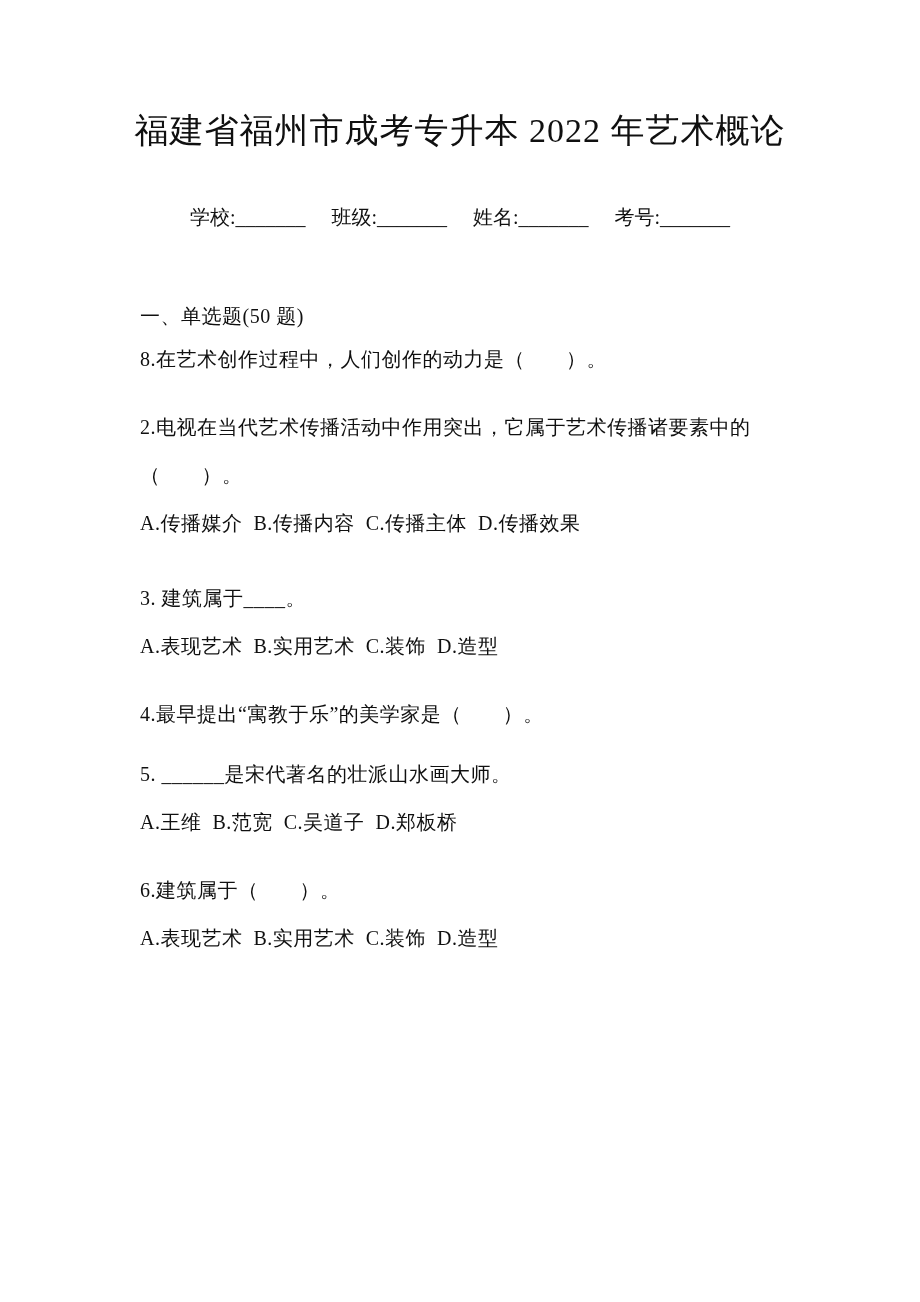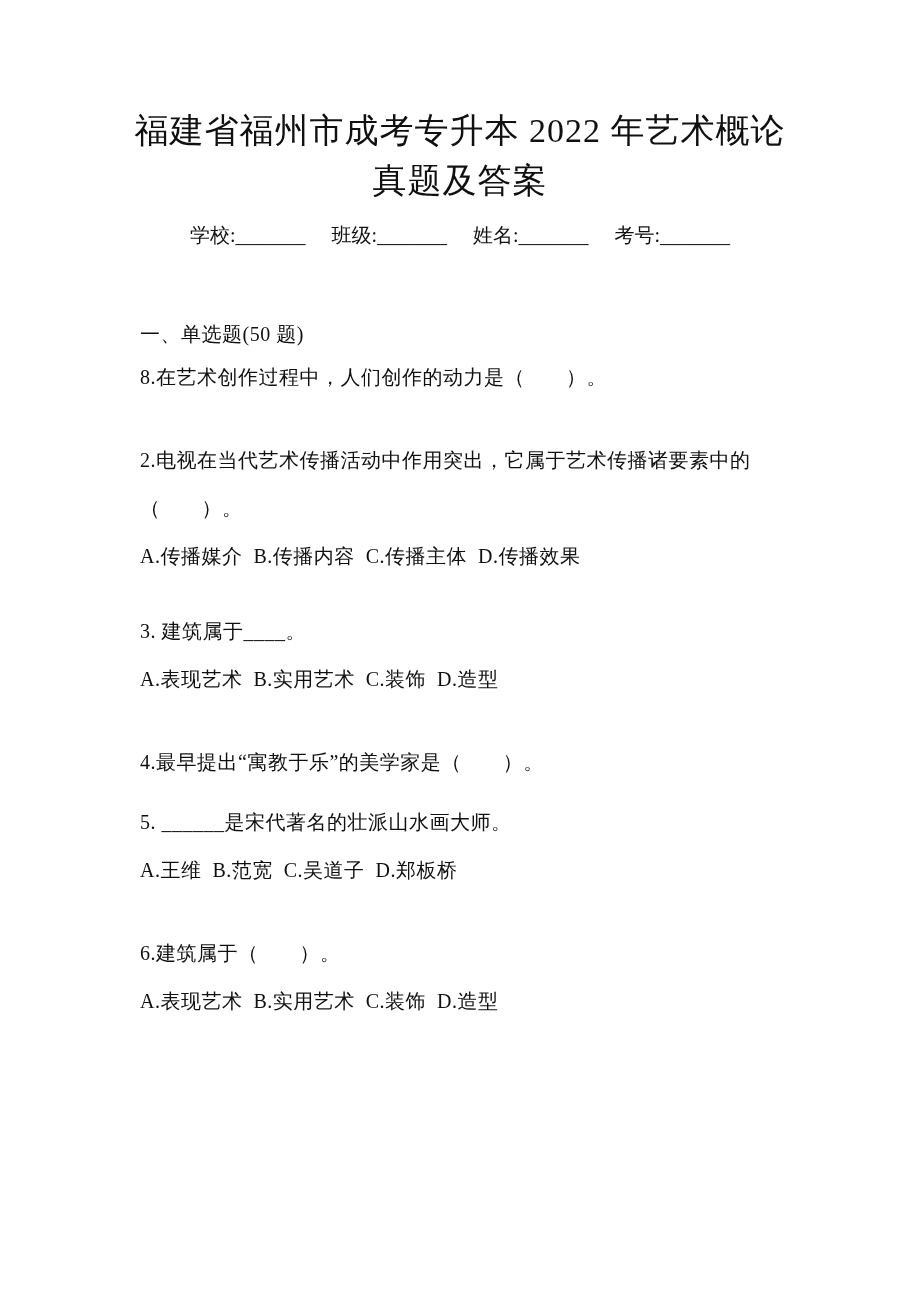--- a/index.html
+++ b/index.html
@@ -36,45 +36,45 @@
   .header-line {
     margin-top: 14px;
     display: flex;
     justify-content: center;
     gap: 26px;
     font-size: 20px;
     line-height: 30px;
   }
   .header-line .field {
     white-space: pre-wrap;
+    margin-top: 32px;
   }
   .body {
     padding-left: 140px;
     font-size: 20px;
   }
   .line {
     line-height: 28px;
     margin-top: 20px;
     white-space: pre-wrap;
     letter-spacing: 0.5px;
   }
   .section  { margin-top: 70px; }
   .gap-xs   { margin-top: 15px; }
   .gap-m    { margin-top: 47px; }
   .gap-m2   { margin-top: 32px; }
-  .gap-l    { margin-top: 55px; }
+  .gap-l    { margin-top: 40px; }
 </style>
 </head>
 <body>
 
 <div class="page">
 
   <h1 class="title">
     <span class="t-line">福建省福州市成考专升本 2022 年艺术概论</span>
-    <span class="t-line">真题及答案</span>
   </h1>
 
   <div class="header-line">
     <span class="field">学校:_______</span>
     <span class="field">班级:_______</span>
     <span class="field">姓名:_______</span>
     <span class="field">考号:_______</span>
   </div>
 
   <div class="body">

